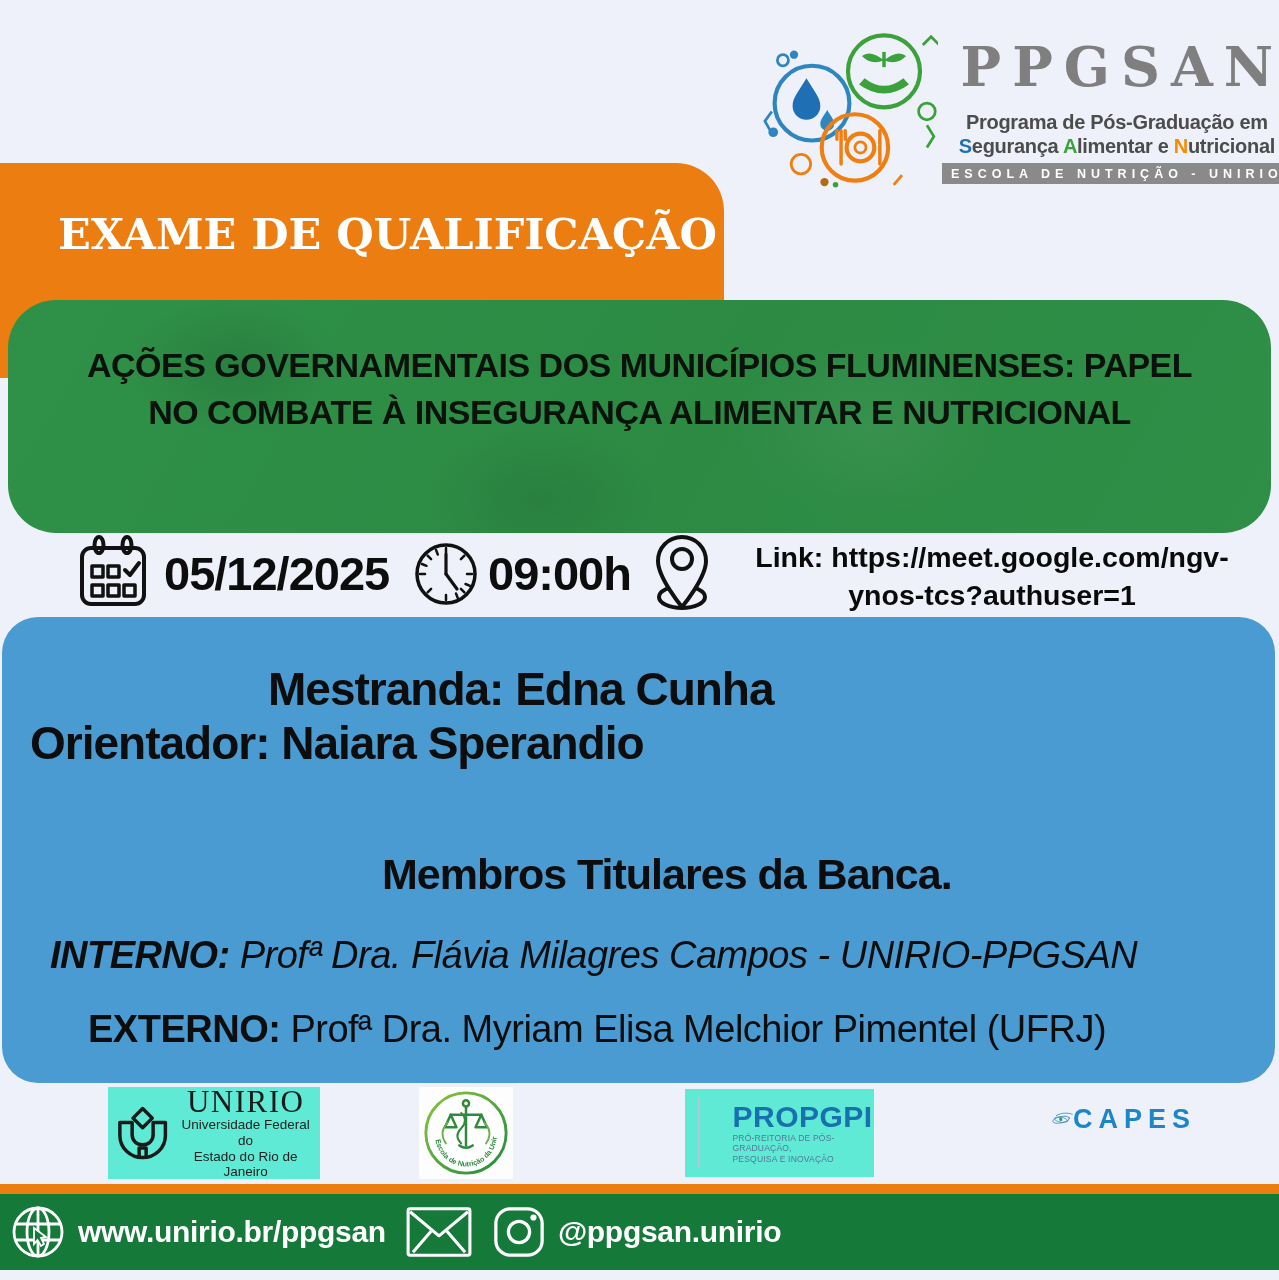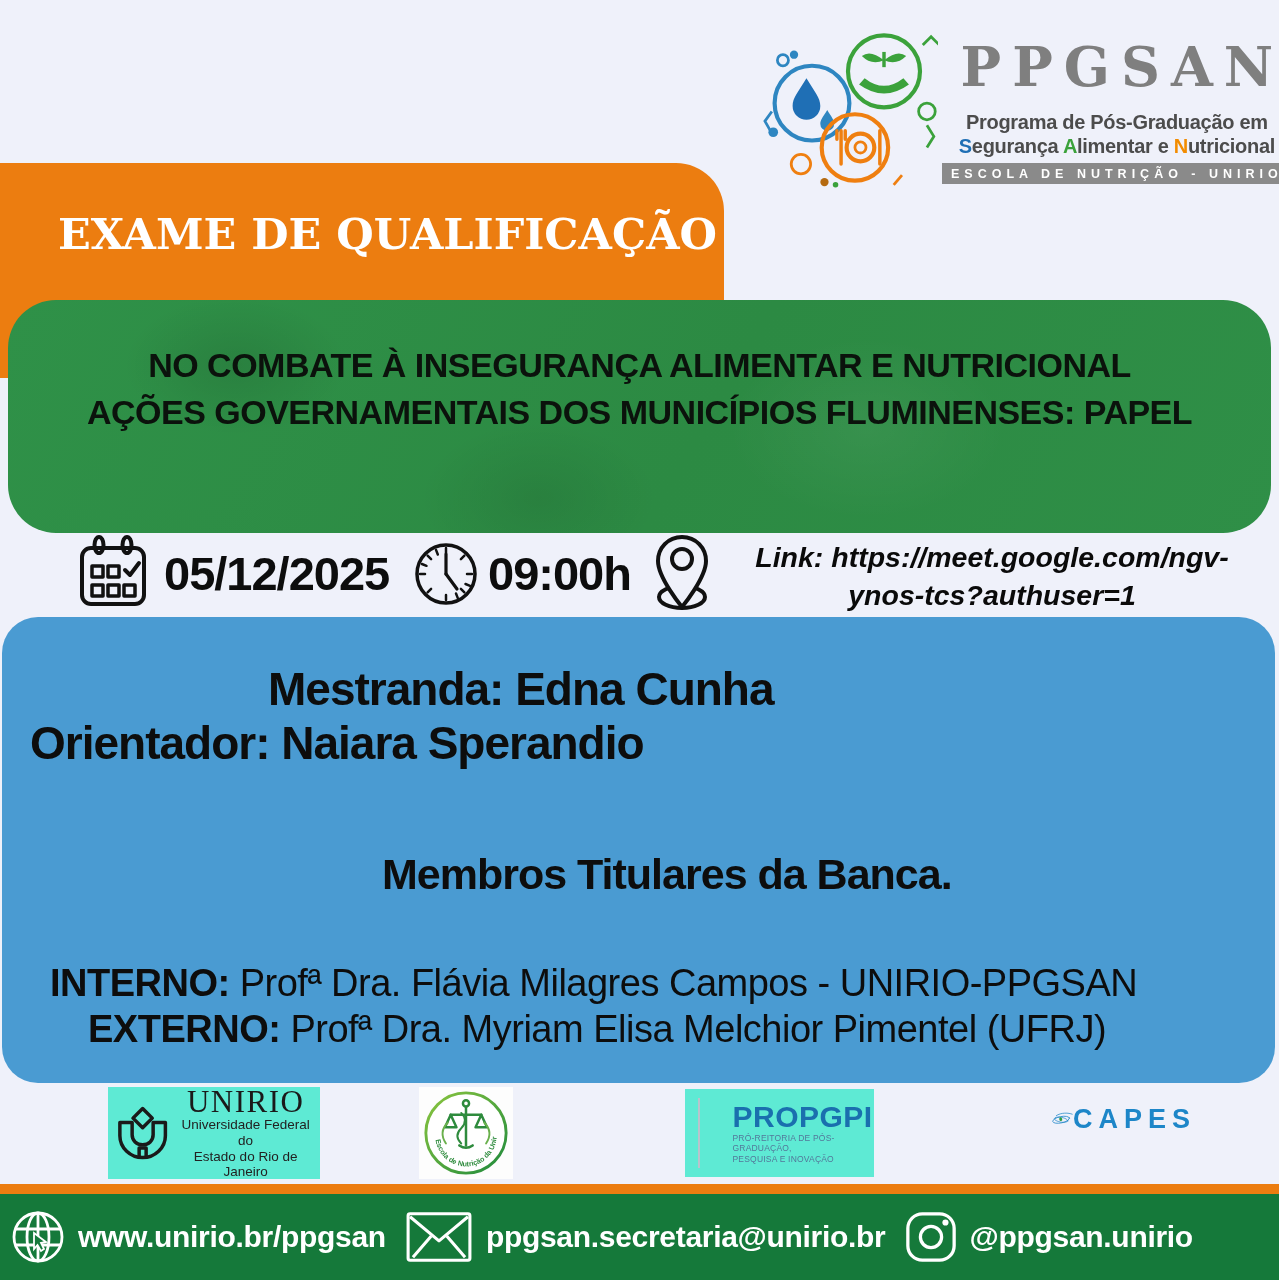--- a/index.html
+++ b/index.html
@@ -35,29 +35,29 @@
       linear-gradient(120deg, #2f9148, #2c8a43 55%, #2f8f47);
     padding-top:42px; }
   .title-line { text-align:center; color:#0b120c; font-weight:700; font-size:34px; letter-spacing:-0.5px; line-height:1.38; }
 
   
   .cal-icon { top:535px; left:76px; }
   .date-text { top:546px; left:164px; font-size:47px; font-weight:700; letter-spacing:-1px; white-space:nowrap; }
   .clock-icon { top:541px; left:413px; }
   .time-text { top:546px; left:488px; font-size:47px; font-weight:700; letter-spacing:-1px; white-space:nowrap; }
   .pin-icon { top:531px; left:650px; }
-  .link-block { top:539px; left:722px; width:540px; text-align:center; font-size:28.5px; font-weight:700; line-height:1.32; color:#0a0a0a;font-style:italic; }
+  .link-block { top:539px; left:722px; width:540px; text-align:center; font-size:28.5px; font-weight:700; line-height:1.32; color:#0a0a0a; }
 
   
   .blue-box { top:617px; left:2px; width:1273px; height:466px; background:#4a9bd2; border-radius:36px; z-index:1; }
   .line-mestranda { top:662px; left:268px; font-size:46px; font-weight:700; letter-spacing:-1px; z-index:2; white-space:nowrap; }
   .line-orientador { top:716px; left:30px; font-size:46px; font-weight:700; letter-spacing:-1px; z-index:2; white-space:nowrap; }
   .line-banca { top:850px; left:382px; font-size:43px; font-weight:700; letter-spacing:-1px; z-index:2; white-space:nowrap; }
   .line-member { font-size:38px; z-index:2; white-space:nowrap; letter-spacing:-0.5px; }
-  .line-interno { top:962px; left:50px; }
+  .line-interno { top:934px; left:50px;font-style:italic; }
   .line-externo { top:1008px; left:40px;margin-left:48px; }
   .member-label { font-weight:700; }
   .member-value { font-weight:400; }
 
   
   .card { background:#5eead4; display:flex; align-items:center; }
   .card-unirio { top:1087px; left:108px; width:212px; height:92px; padding:2px 4px; gap:2px; }
   .unirio-namecol { display:flex; flex-direction:column; align-items:center; }
   .unirio-name { font-family:"Liberation Serif", serif; font-size:31px; letter-spacing:1.5px; color:#1a1a1a; line-height:1; }
   .unirio-sub { font-size:13.5px; color:#222; line-height:1.15; text-align:center; }
@@ -65,21 +65,21 @@
   .card-propgpi { top:1089px; left:685px; width:189px; height:88px; padding:4px 6px; gap:7px; }
   .propgpi-divider { width:1.5px; height:70px; background:#b9c3cc; flex:none; }
   .propgpi-col { display:flex; flex-direction:column;margin-left:26px; }
   .propgpi-name { font-size:30px; font-weight:700; color:#1a6fae; letter-spacing:0.5px; line-height:1.05; }
   .propgpi-sub { font-size:8.5px; color:#53789a; line-height:1.25; letter-spacing:0.2px; }
   .capes-block { top:1087px; left:1050px; width:140px; display:flex; flex-direction:row; align-items:center; }
   .capes-name { font-size:27px; font-weight:700; color:#1d86c8; letter-spacing:6px; margin-right:-6px; line-height:1; }
 
   
   .footer-stripe { top:1184px; left:0; width:1279px; height:10px; background:#ec7d10; }
-  .footer { top:1194px; left:0; width:1279px; height:86px; background:#15793a; display:flex; align-items:center; padding:0 10px; gap:12px; }
+  .footer { top:1194px; left:0; width:1279px; height:76px; background:#15793a; display:flex; align-items:center; padding:0 10px; gap:12px; }
   .footer-text { font-size:30px; font-weight:700; color:#fff; white-space:nowrap; letter-spacing:-0.3px; }
   .ficon { flex:none; }
 </style>
 </head>
 <body>
 
 <svg width="0" height="0" style="position:absolute" aria-hidden="true">
   <defs>
     <symbol id="unirio-mark" viewBox="0 0 70 70">
       <g fill="none" stroke="currentColor" stroke-width="4" stroke-linejoin="round">
@@ -129,22 +129,22 @@
     </div>
     <div class="logo-bar">ESCOLA DE NUTRIÇÃO - UNIRIO</div>
   </div>
 </div>
 
 <div class="abs banner">
   <div class="banner-title">EXAME DE QUALIFICAÇÃO</div>
 </div>
 
 <div class="abs title-box">
+  <div class="title-line">AÇÕES GOVERNAMENTAIS DOS MUNICÍPIOS FLUMINENSES: PAPEL</div>
   <div class="title-line">NO COMBATE À INSEGURANÇA ALIMENTAR E NUTRICIONAL</div>
-  <div class="title-line">AÇÕES GOVERNAMENTAIS DOS MUNICÍPIOS FLUMINENSES: PAPEL</div>
 </div>
 
 <svg class="abs cal-icon" width="74" height="76" viewBox="0 0 74 76">
   <g fill="none" stroke="#111" stroke-width="4" stroke-linejoin="round" stroke-linecap="round">
     <rect x="6" y="13" width="62" height="56" rx="9"></rect>
     <ellipse cx="23" cy="10" rx="4.5" ry="8"></ellipse>
     <ellipse cx="51" cy="10" rx="4.5" ry="8"></ellipse>
     <rect x="16" y="31" width="11" height="11" stroke-width="3.5"></rect>
     <rect x="32" y="31" width="11" height="11" stroke-width="3.5"></rect>
     <path d="M49 35 l5 5 l9 -12" stroke-width="4"></path>
@@ -271,21 +271,20 @@
     <path d="M24 24 l12 9 -5 1 3 6 -3 2 -3.5 -6 -3.5 4 Z" fill="#15793a" stroke="#fff" stroke-width="1.8"></path>
   </svg>
   <div class="footer-text">www.unirio.br/ppgsan</div>
   <svg class="ficon" width="70" height="56" viewBox="0 0 72 58" style="margin-left:6px">
     <g fill="none" stroke="#fff" stroke-width="3.2" stroke-linejoin="round">
       <rect x="4" y="5" width="64" height="48" rx="2"></rect>
       <path d="M6 8 L36 33 L66 8"></path>
       <path d="M9 50 L28 28 M63 50 L44 28"></path>
     </g>
   </svg>
-  <div class="footer-text">ppgsan.secretaria@unirio.br</div>
   <svg class="ficon" width="54" height="54" viewBox="0 0 56 56" style="margin-left:6px">
     <g fill="none" stroke="#fff" stroke-width="3.4">
       <rect x="4" y="4" width="48" height="48" rx="15"></rect>
       <circle cx="28" cy="28" r="11"></circle>
     </g>
     <circle cx="43" cy="13" r="3.2" fill="#fff"></circle>
   </svg>
   <div class="footer-text">@ppgsan.unirio</div>
 </div>
 

